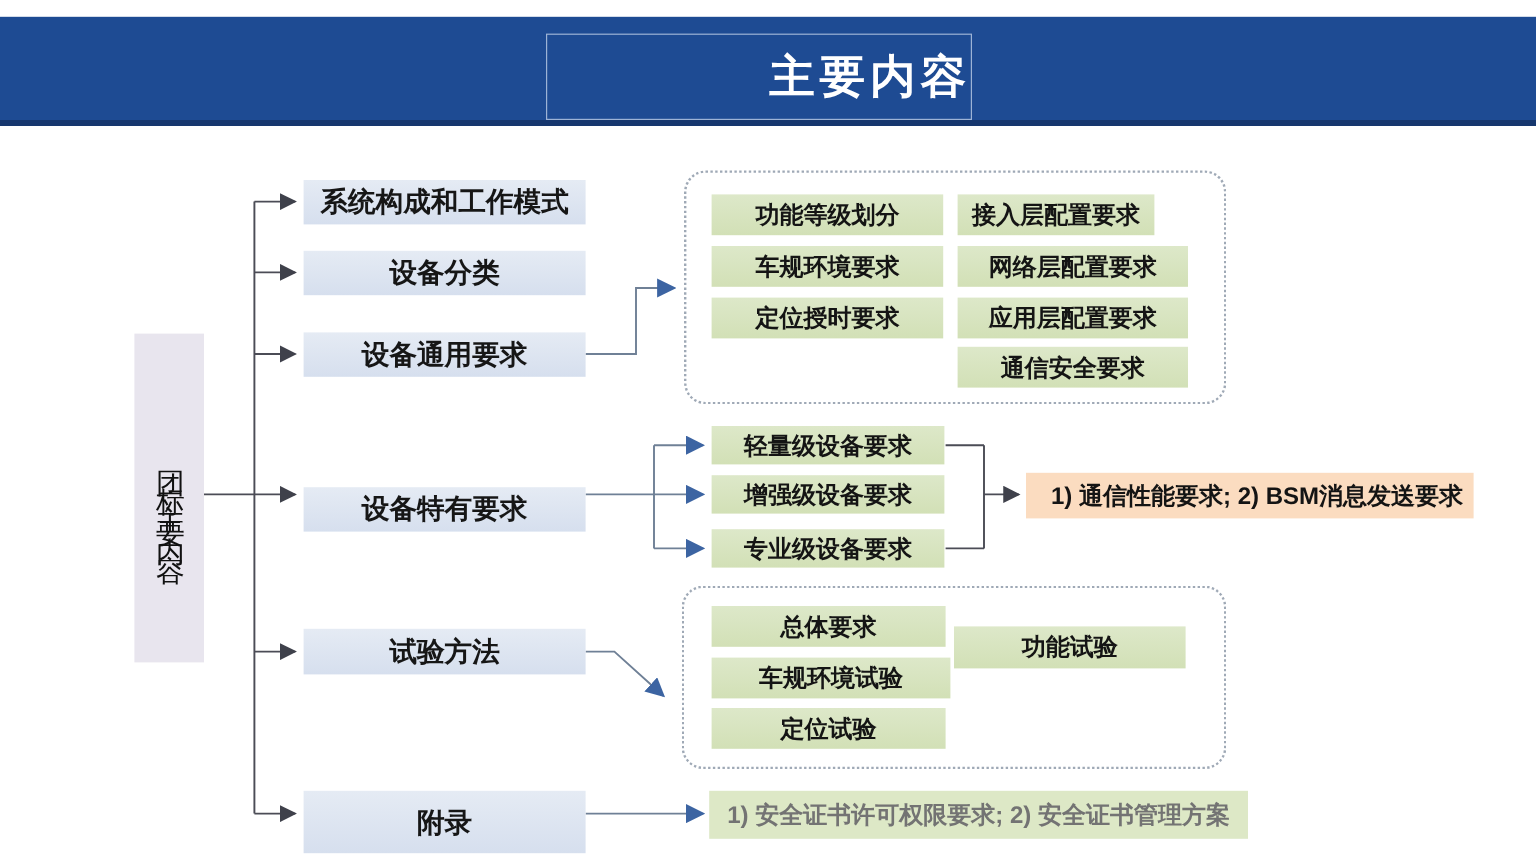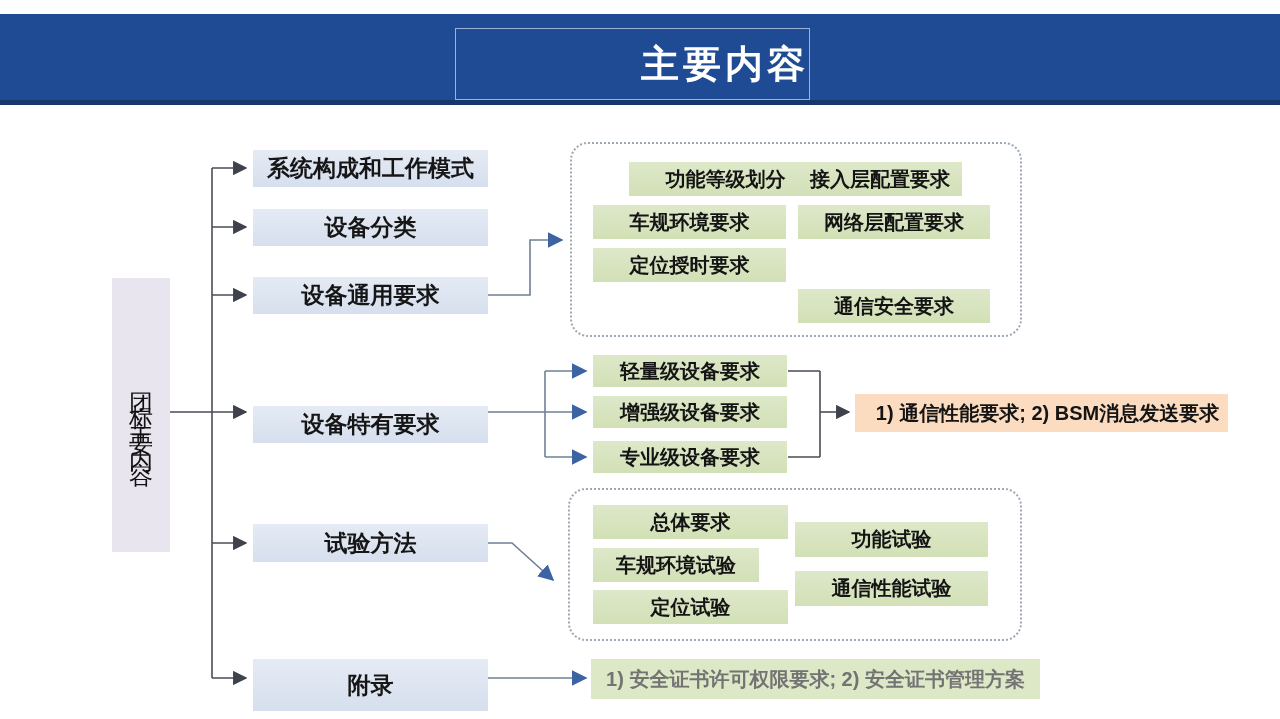--- a/index.html
+++ b/index.html
@@ -106,36 +106,36 @@
     <span>团标主要内容</span>
   </div>
 
   <div class="node-blue" style="left:253px;top:150px;">系统构成和工作模式</div>
   <div class="node-blue" style="left:253px;top:209px;">设备分类</div>
   <div class="node-blue" style="left:253px;top:277px;">设备通用要求</div>
   <div class="node-blue" style="left:253px;top:406px;">设备特有要求</div>
   <div class="node-blue" style="left:253px;top:524px;height:38px;">试验方法</div>
   <div class="node-blue" style="left:253px;top:659px;height:52px;">附录</div>
 
-  <div class="node-green" style="left:593px;top:162px;width:193px;height:34px;margin-left:36px;">功能等级划分</div>
+  <div class="node-green" style="left:593px;top:162px;width:193px;height:34px;">功能等级划分</div>
   <div class="node-green" style="left:593px;top:205px;width:193px;height:34px;">车规环境要求</div>
   <div class="node-green" style="left:593px;top:248px;width:193px;height:34px;">定位授时要求</div>
 
   <div class="node-green" style="left:798px;top:162px;width:164px;height:34px;">接入层配置要求</div>
   <div class="node-green" style="left:798px;top:205px;width:192px;height:34px;">网络层配置要求</div>
+  <div class="node-green" style="left:798px;top:248px;width:192px;height:34px;">应用层配置要求</div>
   <div class="node-green" style="left:798px;top:289px;width:192px;height:34px;">通信安全要求</div>
 
   <div class="node-green" style="left:593px;top:355px;width:194px;height:32px;">轻量级设备要求</div>
   <div class="node-green" style="left:593px;top:396px;width:194px;height:32px;">增强级设备要求</div>
   <div class="node-green" style="left:593px;top:441px;width:194px;height:32px;">专业级设备要求</div>
 
   <div class="note-orange">1) 通信性能要求; 2) BSM消息发送要求</div>
 
   <div class="node-green" style="left:593px;top:505px;width:195px;height:34px;">总体要求</div>
-  <div class="node-green" style="left:593px;top:548px;width:166px;height:34px;">车规环境试验</div>
+  <div class="node-green" style="left:593px;top:548px;width:199px;height:34px;">车规环境试验</div>
   <div class="node-green" style="left:593px;top:590px;width:195px;height:34px;">定位试验</div>
 
   <div class="node-green" style="left:795px;top:522px;width:193px;height:35px;">功能试验</div>
-  <div class="node-green" style="left:795px;top:571px;width:193px;height:35px;">通信性能试验</div>
 
   <div class="note-green">1) 安全证书许可权限要求; 2) 安全证书管理方案</div>
 
 </div>
 
 </body></html>

